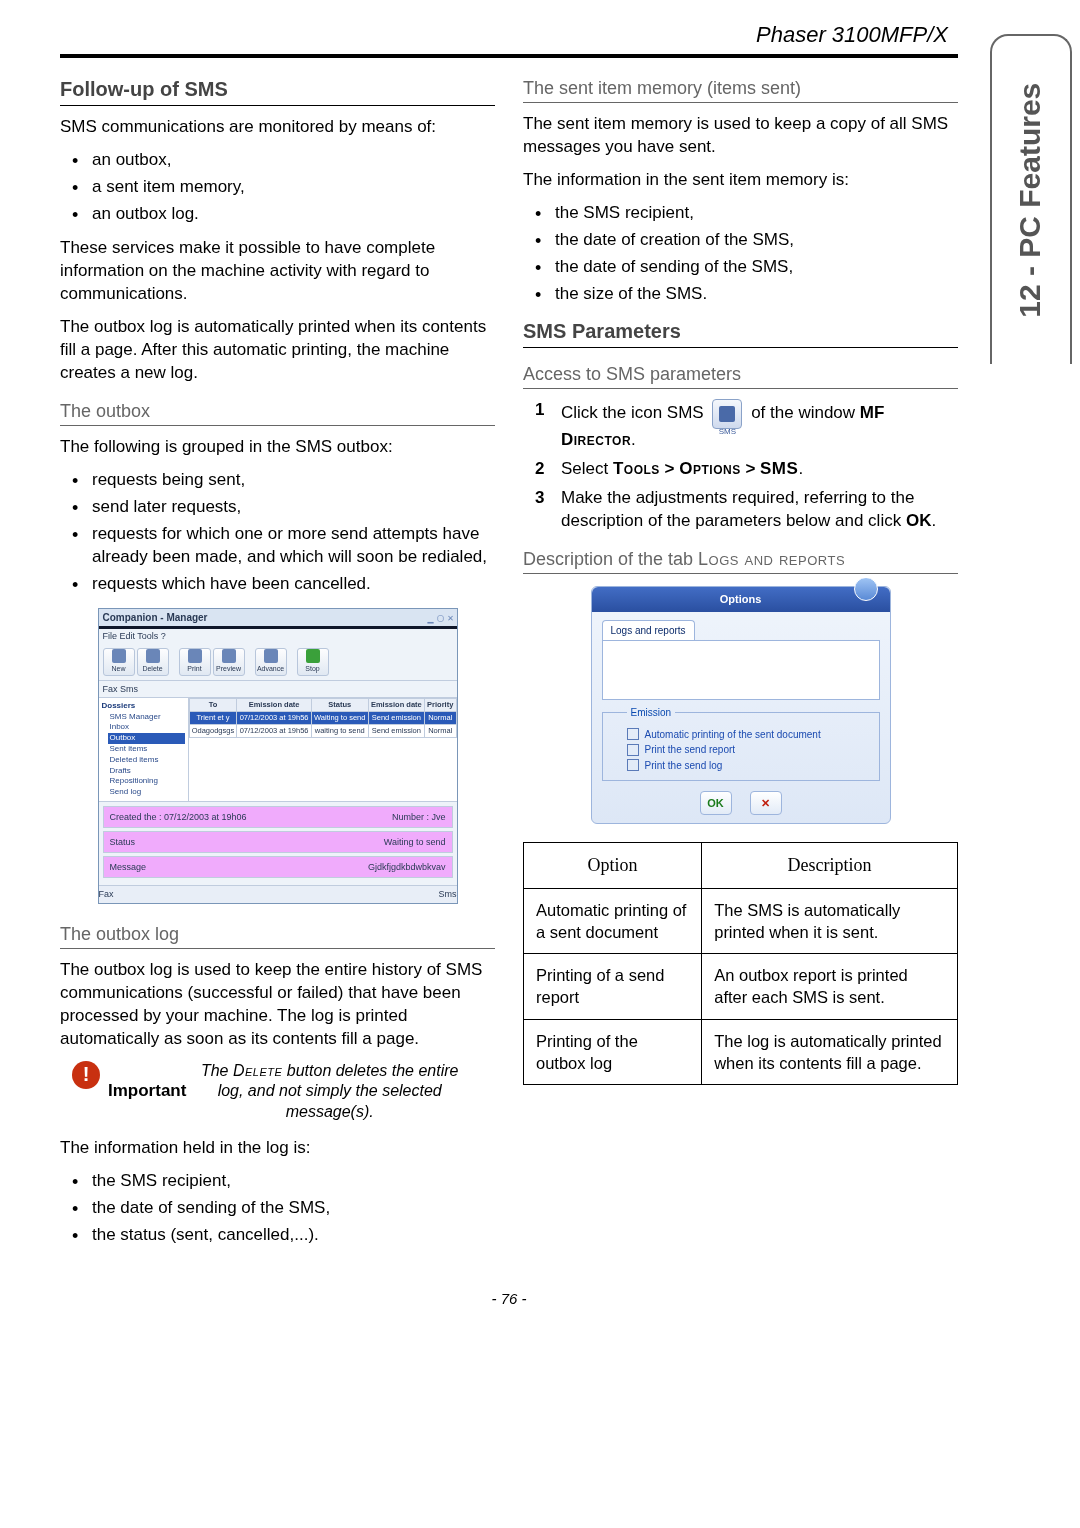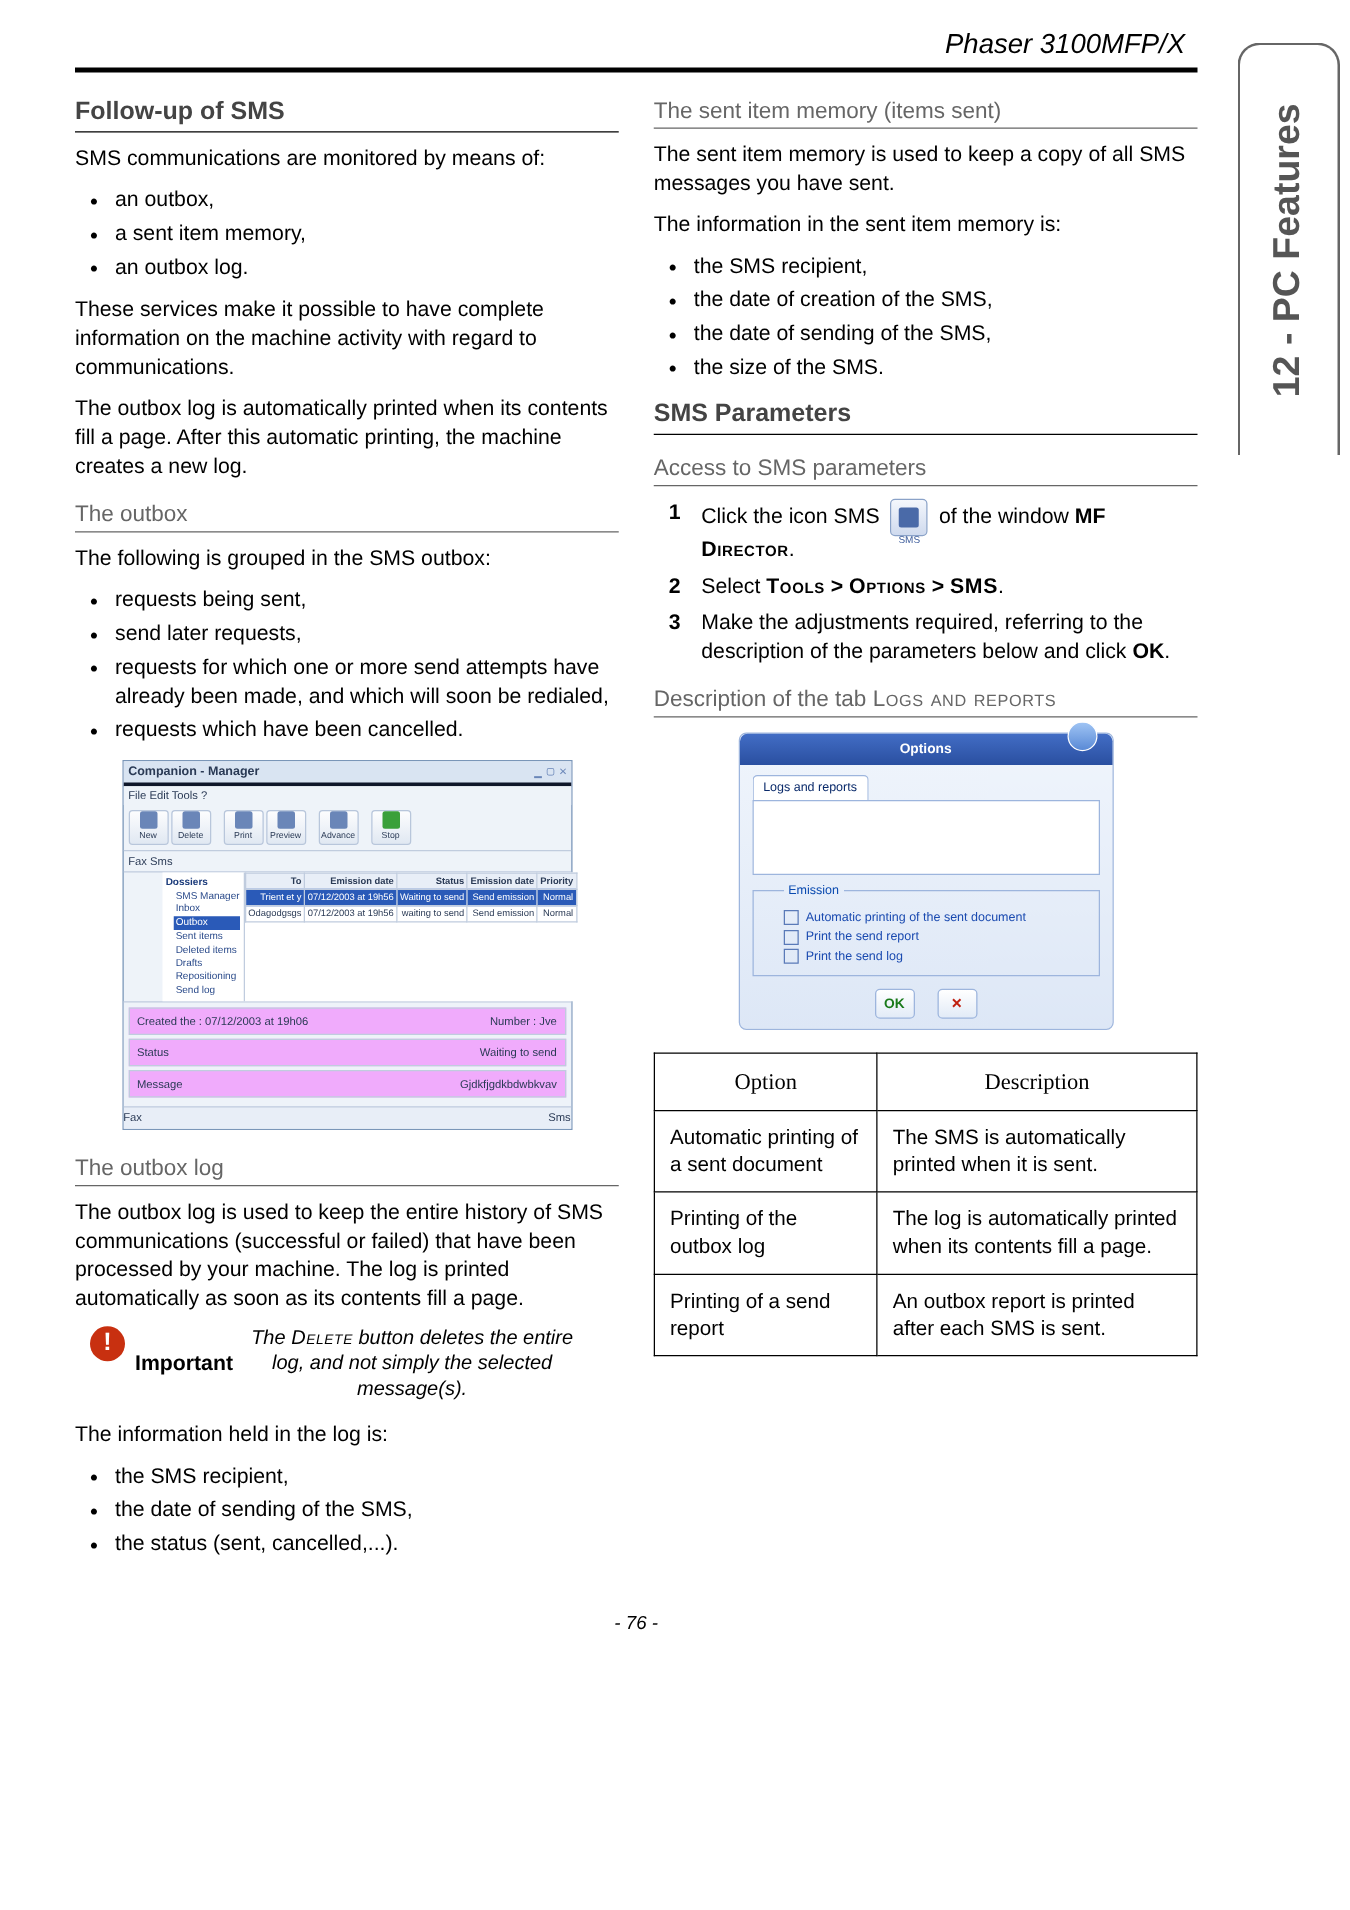--- a/index.html
+++ b/index.html
@@ -80,29 +80,29 @@
     background: #eef3f9;
     font-size: 9px;
     color: #2a3a55;
   }
   .figure-app .titlebar { background:#d9e4f2; padding:2px 4px; display:flex; justify-content:space-between; border-bottom:3px solid #0f172a; font-weight:bold; font-size:10px;}
   .figure-app .menubar { background:#eef3f9; padding:1px 4px; font-size:9px; }
   .figure-app .toolbar { display:flex; gap:2px; padding:4px; border-bottom:1px solid #c0ccde; }
   .tbtn { width:32px; height:28px; border:1px solid #b8c6db; background:linear-gradient(#fdfdfe,#e0e8f2); border-radius:3px; display:flex; flex-direction:column; align-items:center; justify-content:center; font-size:7px; gap:1px;}
   .tbtn .ico { width:14px;height:14px;background:#6a86b8;border-radius:2px;}
   .figure-app .tabs { padding:2px 4px; font-size:9px; }
-  .figure-app .main { display:flex; min-height:95px; border-top:1px solid #c0ccde;padding-left:31px;}
+  .figure-app .main { display:flex; min-height:95px; border-top:1px solid #c0ccde;}
   .tree { width:90px; background:#fff; border-right:1px solid #c0ccde; padding:3px; font-size:8px; }
   .tree .t-title{font-weight:bold;color:#1a3a7a;}
   .tree ul{list-style:none;padding-left:6px;}
   .tree li{white-space:nowrap;color:#2a4a8a;padding-left:2px;}
   .tree li.sel{background:#2a5ab8;color:#fff;}
   .grid { flex:1; background:#fff; font-size:7.5px;}
   .grid table{width:100%;border-collapse:collapse;}
-  .grid th,.grid td{border:1px solid #c0ccde;padding:1px 2px;text-align:right;white-space:nowrap;}
+  .grid th,.grid td{border:1px solid #c0ccde;padding:1px 2px;text-align:center;white-space:nowrap;}
   .grid th{background:#e8eef7;}
   .grid tr.sel td{background:#2a5ab8;color:#fff;}
   .detail{border-top:1px solid #c0ccde;padding:4px;background:#eef3f9;font-size:9px;}
   .detail .row{display:flex;justify-content:space-between;padding:4px 6px;border:1px solid #c0ccde;background:#f0abfc;margin-bottom:3px;}
   .footerbar{display:flex;justify-content:space-between;padding:2px 0;font-size:9px;border-top:1px solid #c0ccde;background:#e8eef7;}
   .important-box { display:flex; align-items:flex-start; gap:8px; margin:10px 30px 14px 12px; }
   .bang-icon { width:28px; height:28px; background:#c83010; border-radius:50%; color:#fff; font-weight:bold; font-size:20px; display:flex; align-items:center; justify-content:center; flex:0 0 28px;}
   .imp-label { font-weight:bold; align-self:center;}
   .imp-text { font-style:italic; font-size:16px; line-height:1.3;text-align:center;}
   .inline-icon {
@@ -356,26 +356,26 @@
           <th>Option</th>
           <th>Description</th>
         </tr>
           </thead>
         <tbody id="desc-tbody">
             <tr>
               <td>Automatic printing of a sent document</td>
               <td>The SMS is automatically printed when it is sent.</td>
             </tr>
             <tr>
+              <td>Printing of a send report</td>
+              <td>An outbox report is printed after each SMS is sent.</td>
+            </tr>
+            <tr>
               <td>Printing of the outbox log</td>
               <td>The log is automatically printed when its contents fill a page.</td>
-            </tr>
-            <tr>
-              <td>Printing of a send report</td>
-              <td>An outbox report is printed after each SMS is sent.</td>
             </tr>
           </tbody>
       </table>
     </div>
   </div>
 
   <div class="page-num">- 76 -</div>
 </div>
 
 </body></html>

